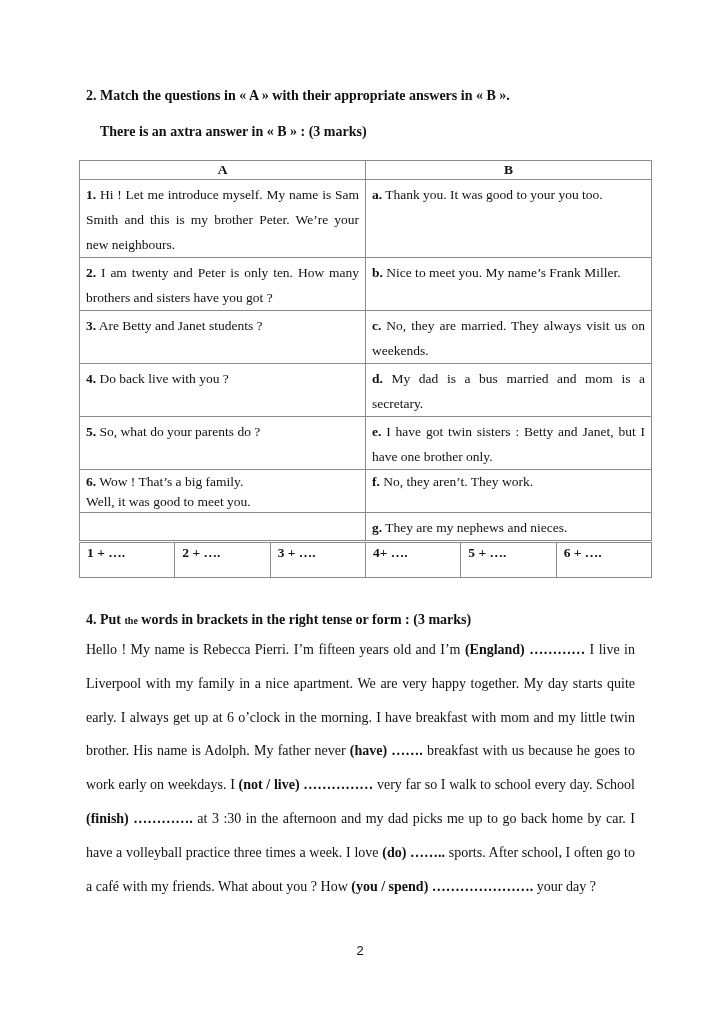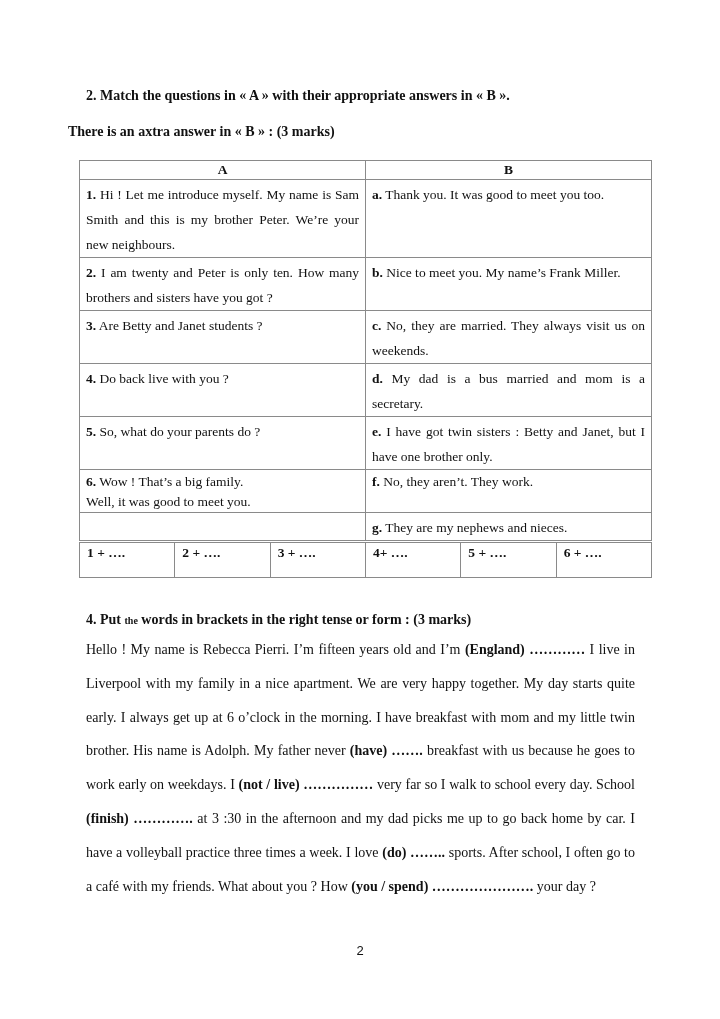--- a/index.html
+++ b/index.html
@@ -23,31 +23,31 @@
           line-height: 33.8px; text-align: justify; }
   .para b { font-weight: bold; }
   .pagenum { position: absolute; left: 0; width: 720px; top: 943px; text-align: center;
              font-family: "Liberation Sans", "DejaVu Sans", sans-serif; font-size: 13px; }
   .small-the { font-size: 10px; }
 </style>
 </head>
 <body>
 
 <div class="abs heading" style="left:86px; top:88px;">2. Match the questions in « A » with their appropriate answers in « B ».</div>
-<div class="abs heading" style="left:68px; top:124px;">There is an axtra answer in « B » : (3 marks)</div>
+<div class="abs heading" style="left:100px; top:124px;">There is an axtra answer in « B » : (3 marks)</div>
 
 <table class="match">
   <tbody>
       <tr style="height:18px;">
     <th class="colA">A</th>
     <th>B</th>
   </tr>
   <tr style="height:77px;">
     <td class="colA justify"><b class="lbl">1.</b><span> Hi ! Let me introduce myself. My name is Sam Smith and this is my brother Peter. We’re your new neighbours.</span></td>
-    <td class="justify"><b class="lbl">a.</b><span> Thank you. It was good to meet you too.</span></td>
+    <td class="justify"><b class="lbl">a.</b><span> Thank you. It was good to your you too.</span></td>
   </tr>
   <tr style="height:50px;">
     <td class="colA justify"><b class="lbl">2.</b><span> I am twenty and Peter is only ten. How many brothers and sisters have you got ?</span></td>
     <td class="justify"><b class="lbl">b.</b><span> Nice to meet you. My name’s Frank Miller.</span></td>
   </tr>
   <tr style="height:51px;">
     <td class="colA"><b class="lbl">3.</b><span> Are Betty and Janet students ?</span></td>
     <td class="justify"><b class="lbl">c.</b><span> No, they are married. They always visit us on weekends.</span></td>
   </tr>
   <tr style="height:50px;">

